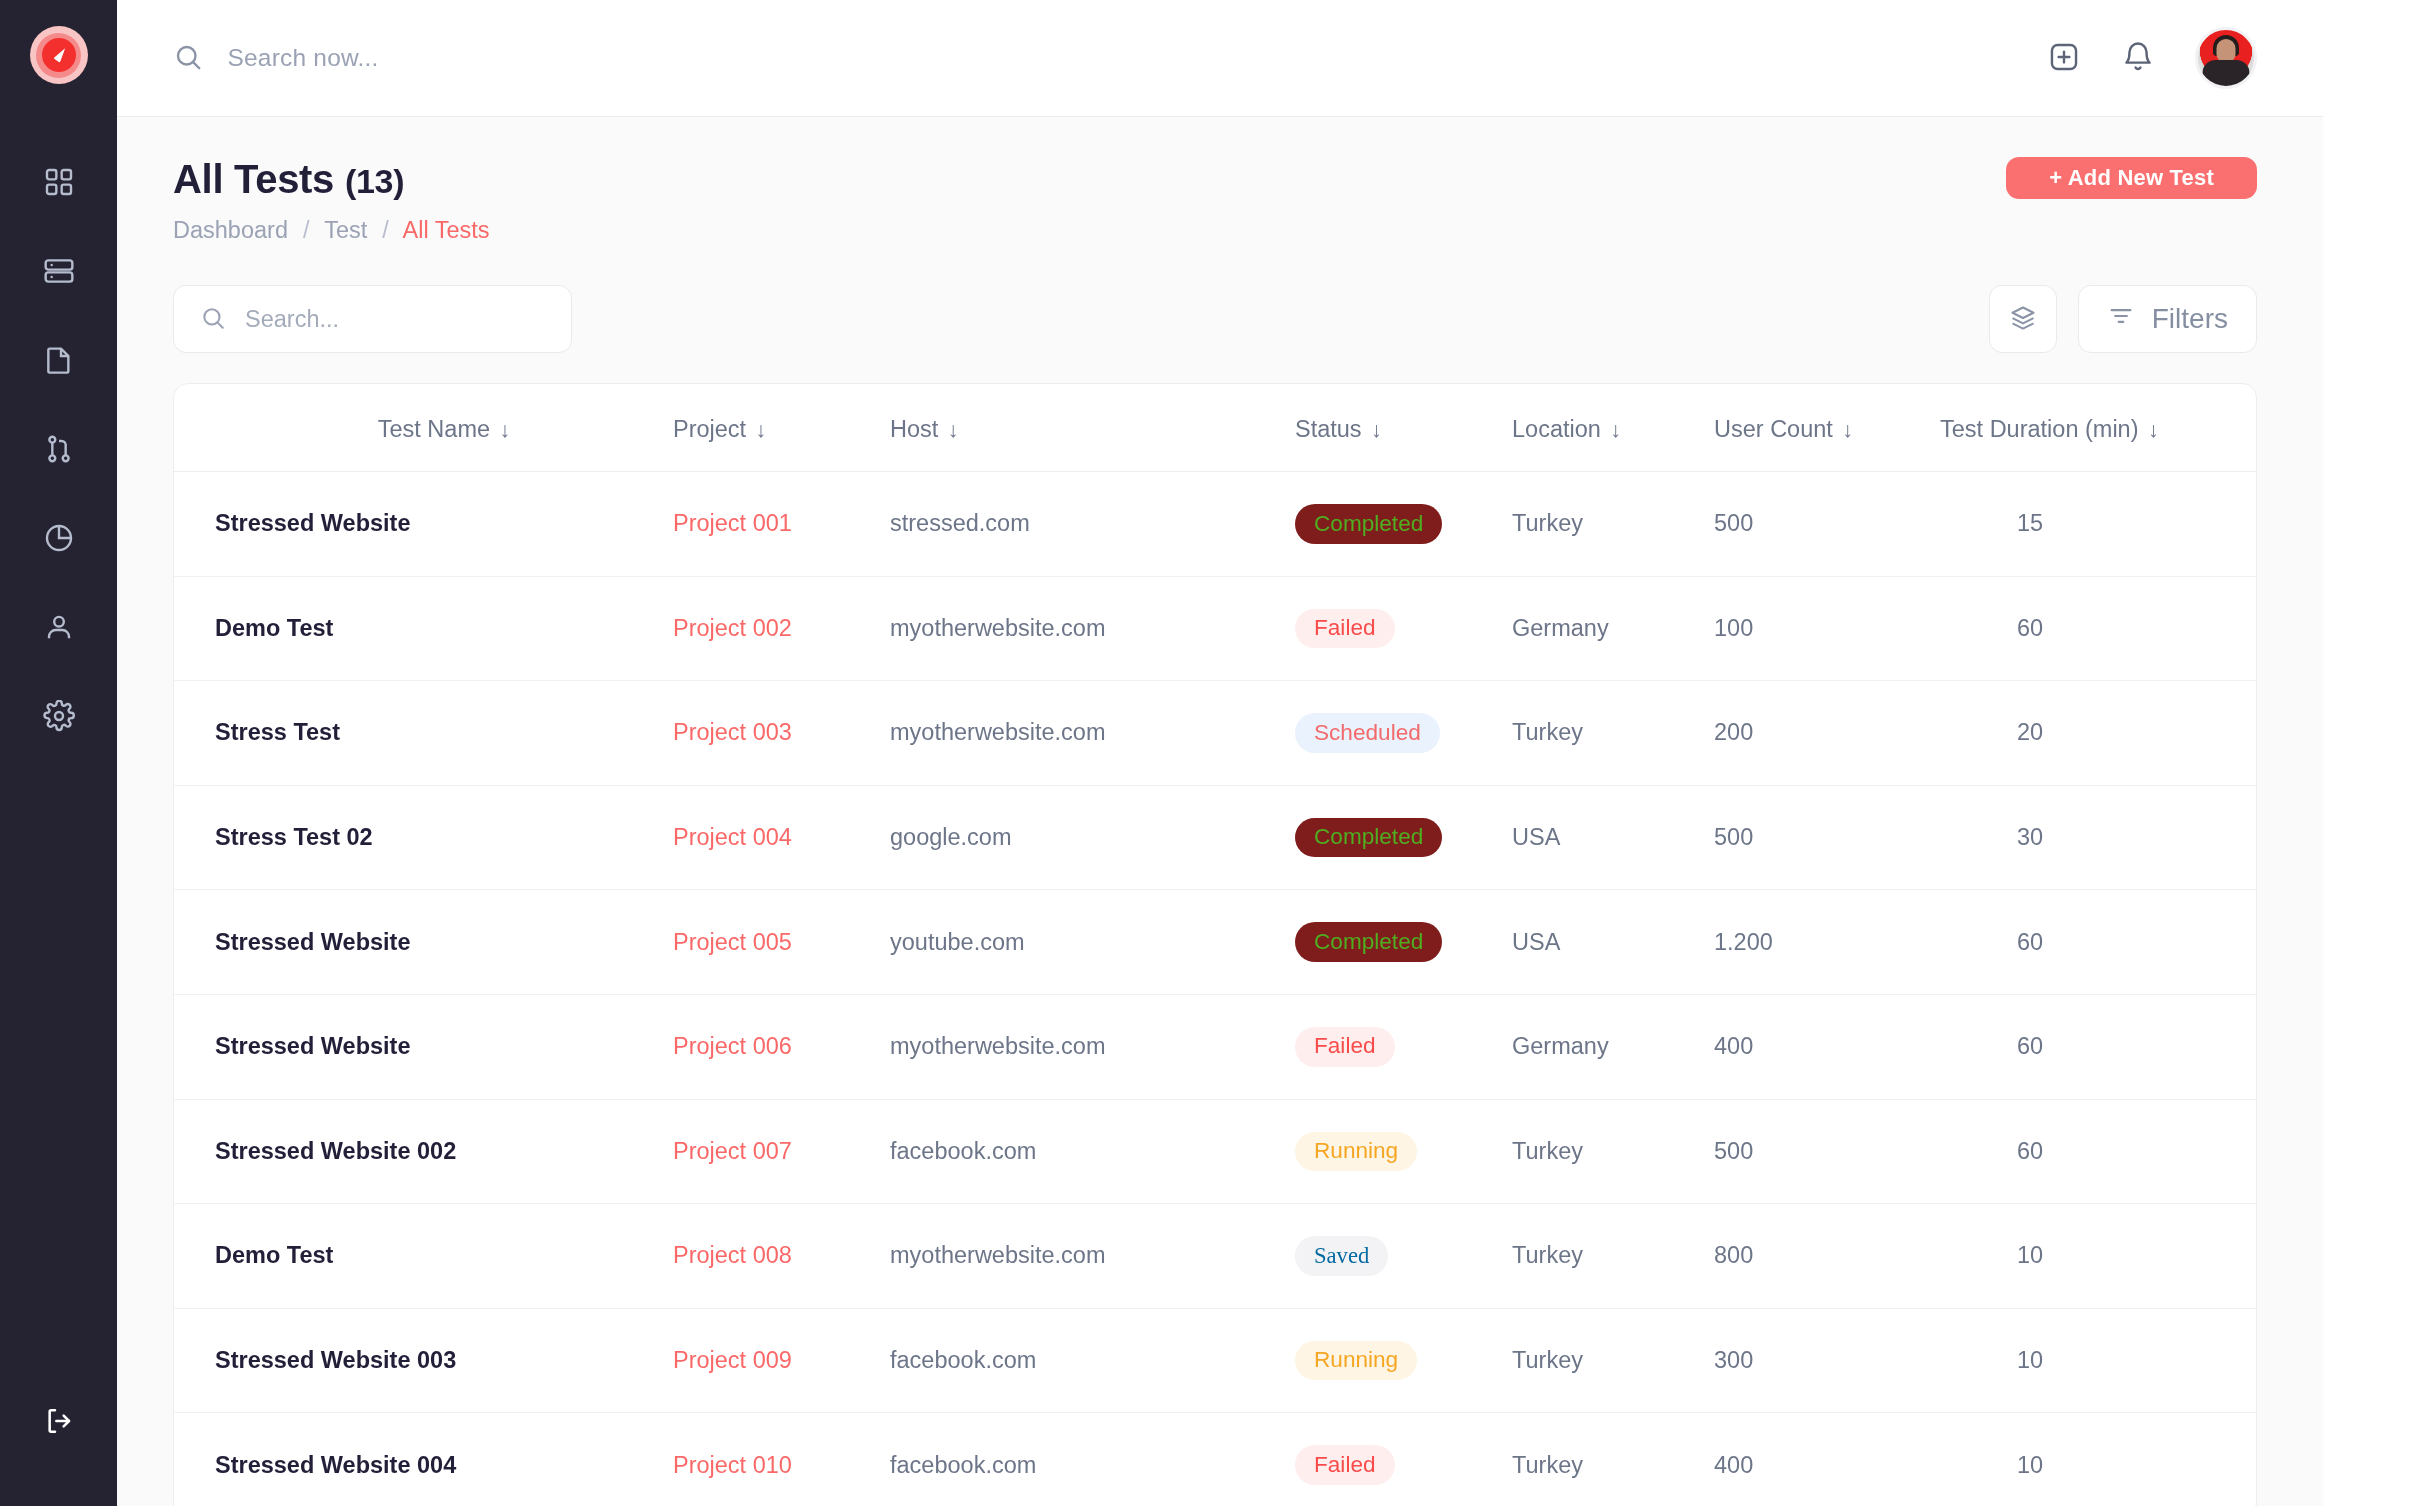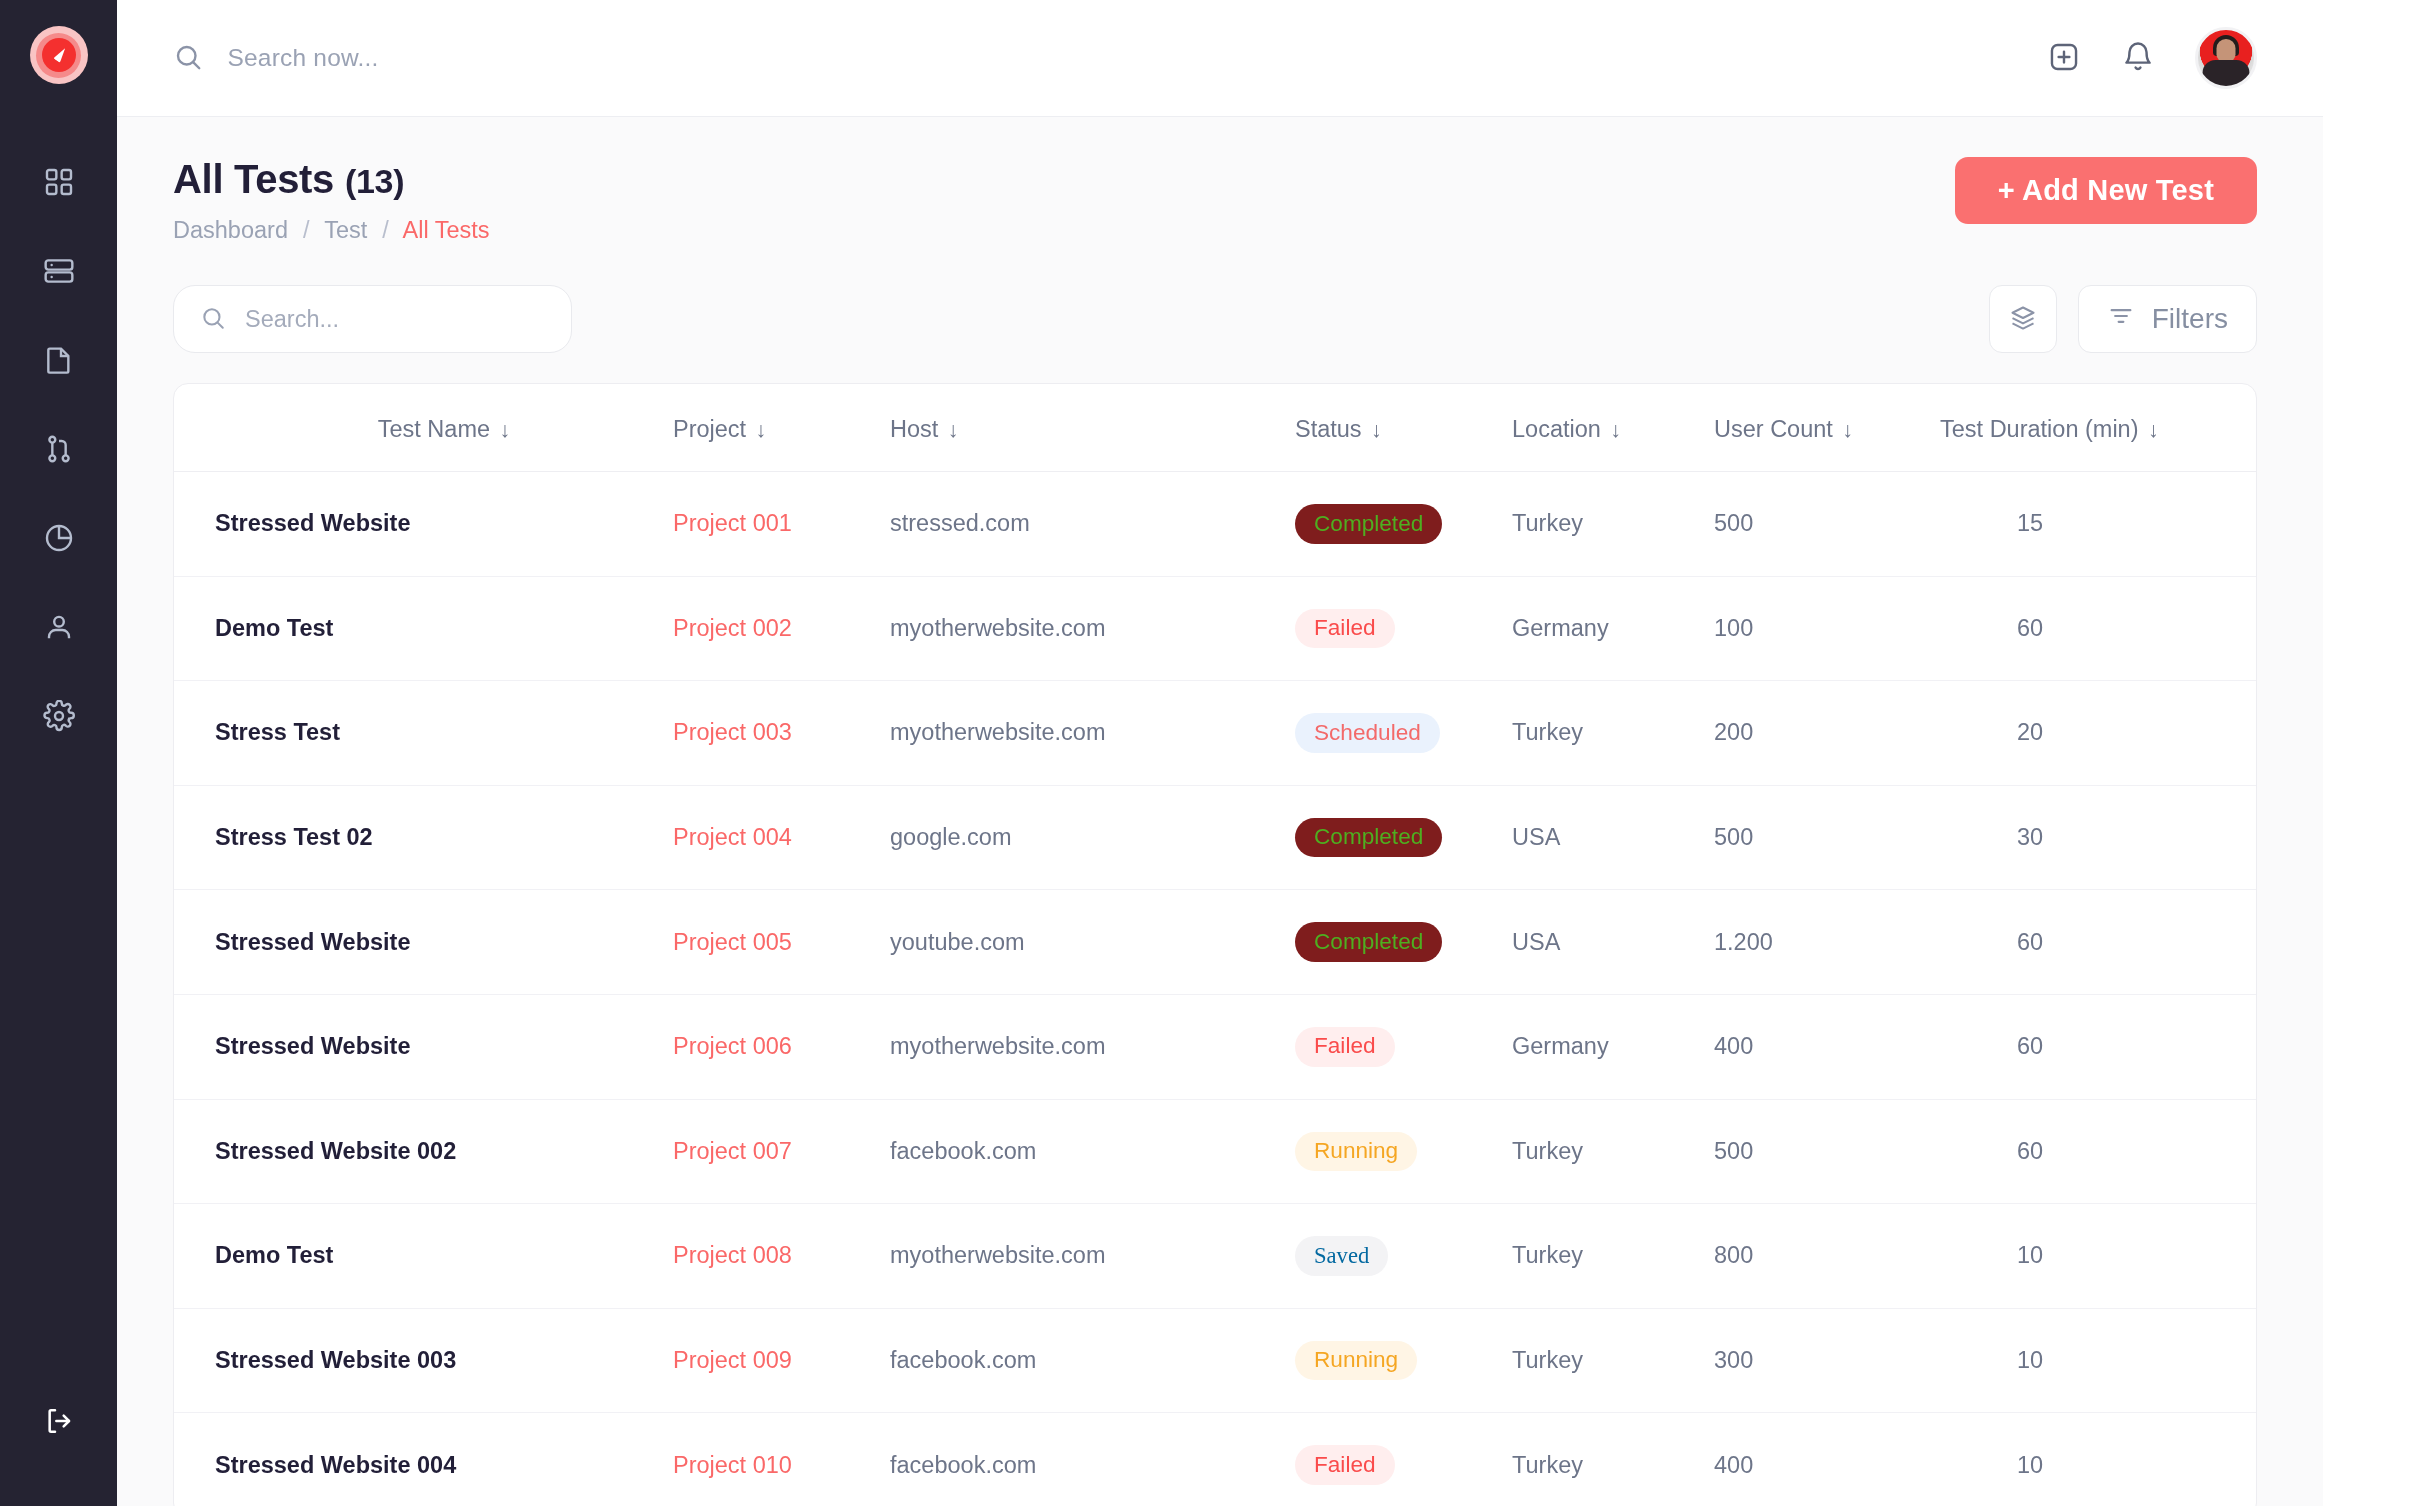--- a/index.html
+++ b/index.html
@@ -91,30 +91,30 @@
   .content { flex: 1 1 auto; background: #fafafb; padding: 40px 66px 0 56px; overflow: hidden; }
 
   .page-head { display: flex; align-items: flex-start; justify-content: space-between; }
   .page-title { font-size: 40px; font-weight: 700; color: #221f38; letter-spacing: -0.3px; }
   .page-title .count { font-size: 34px; font-weight: 600; color: #221f38; }
   .breadcrumb { margin-top: 15px; font-size: 23.5px; color: #9aa2b4; }
   .breadcrumb .sep { margin: 0 8.5px; color: #b8becd; }
   .breadcrumb .cur { color: #fa6868; }
   .add-btn {
     background: #fa7070; color: #ffffff;
-    font-size: 29px; font-weight: 700;
+    font-size: 22px; font-weight: 700;
     border: none; border-radius: 13px;
-    padding: 17px 43px; cursor: pointer; letter-spacing: 0.2px;
+    padding: 8px 43px; cursor: pointer; letter-spacing: 0.2px;
     white-space: nowrap;
   }
 
   .toolbar { margin-top: 41px; display: flex; align-items: center; justify-content: space-between; }
   .search-box {
     width: 399px; height: 68px;
-    background: #ffffff; border: 0.9px solid #e9eaee; border-radius: 22px;
+    background: #ffffff; border: 0.9px solid #e9eaee; border-radius: 13px;
     display: flex; align-items: center; gap: 19px; padding: 0 26px;
   }
   .search-box svg { stroke: #9aa2b4; }
   .search-box .ph { font-size: 23.5px; color: #a4abbb; }
   .toolbar-right { display: flex; align-items: center; gap: 21px; }
   .tool-sq {
     width: 68px; height: 68px; background: #ffffff;
     border: 0.9px solid #e9eaee; border-radius: 13px;
     display: flex; align-items: center; justify-content: center; cursor: pointer;
   }

